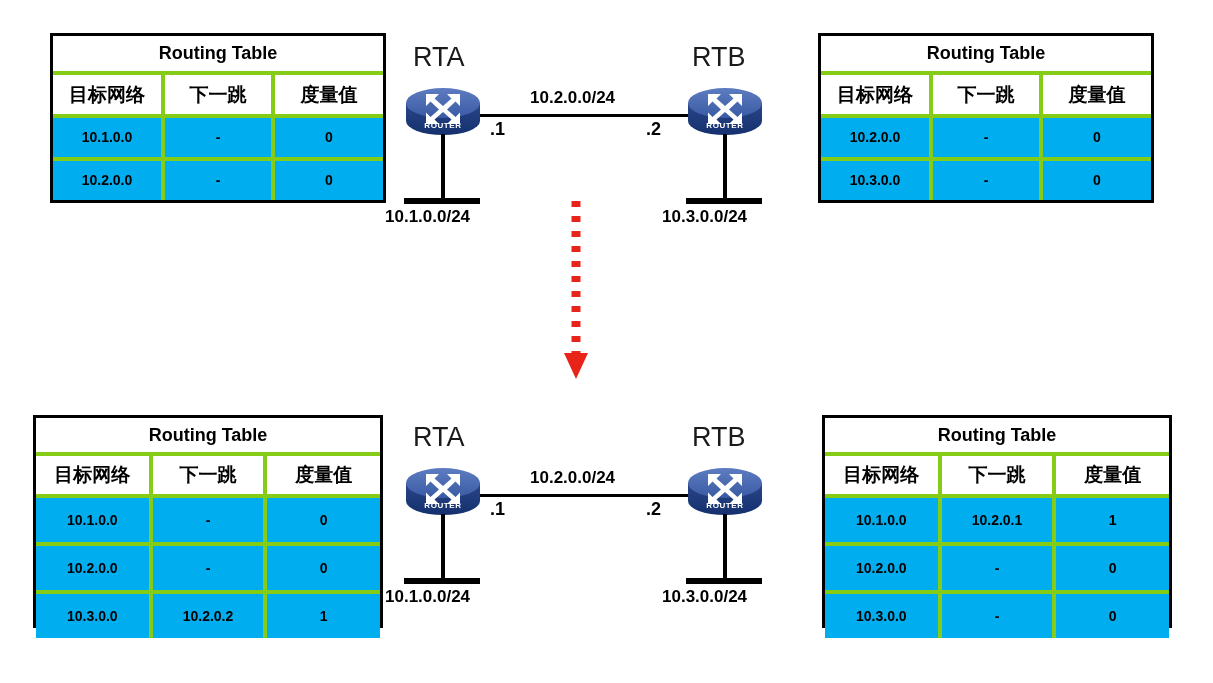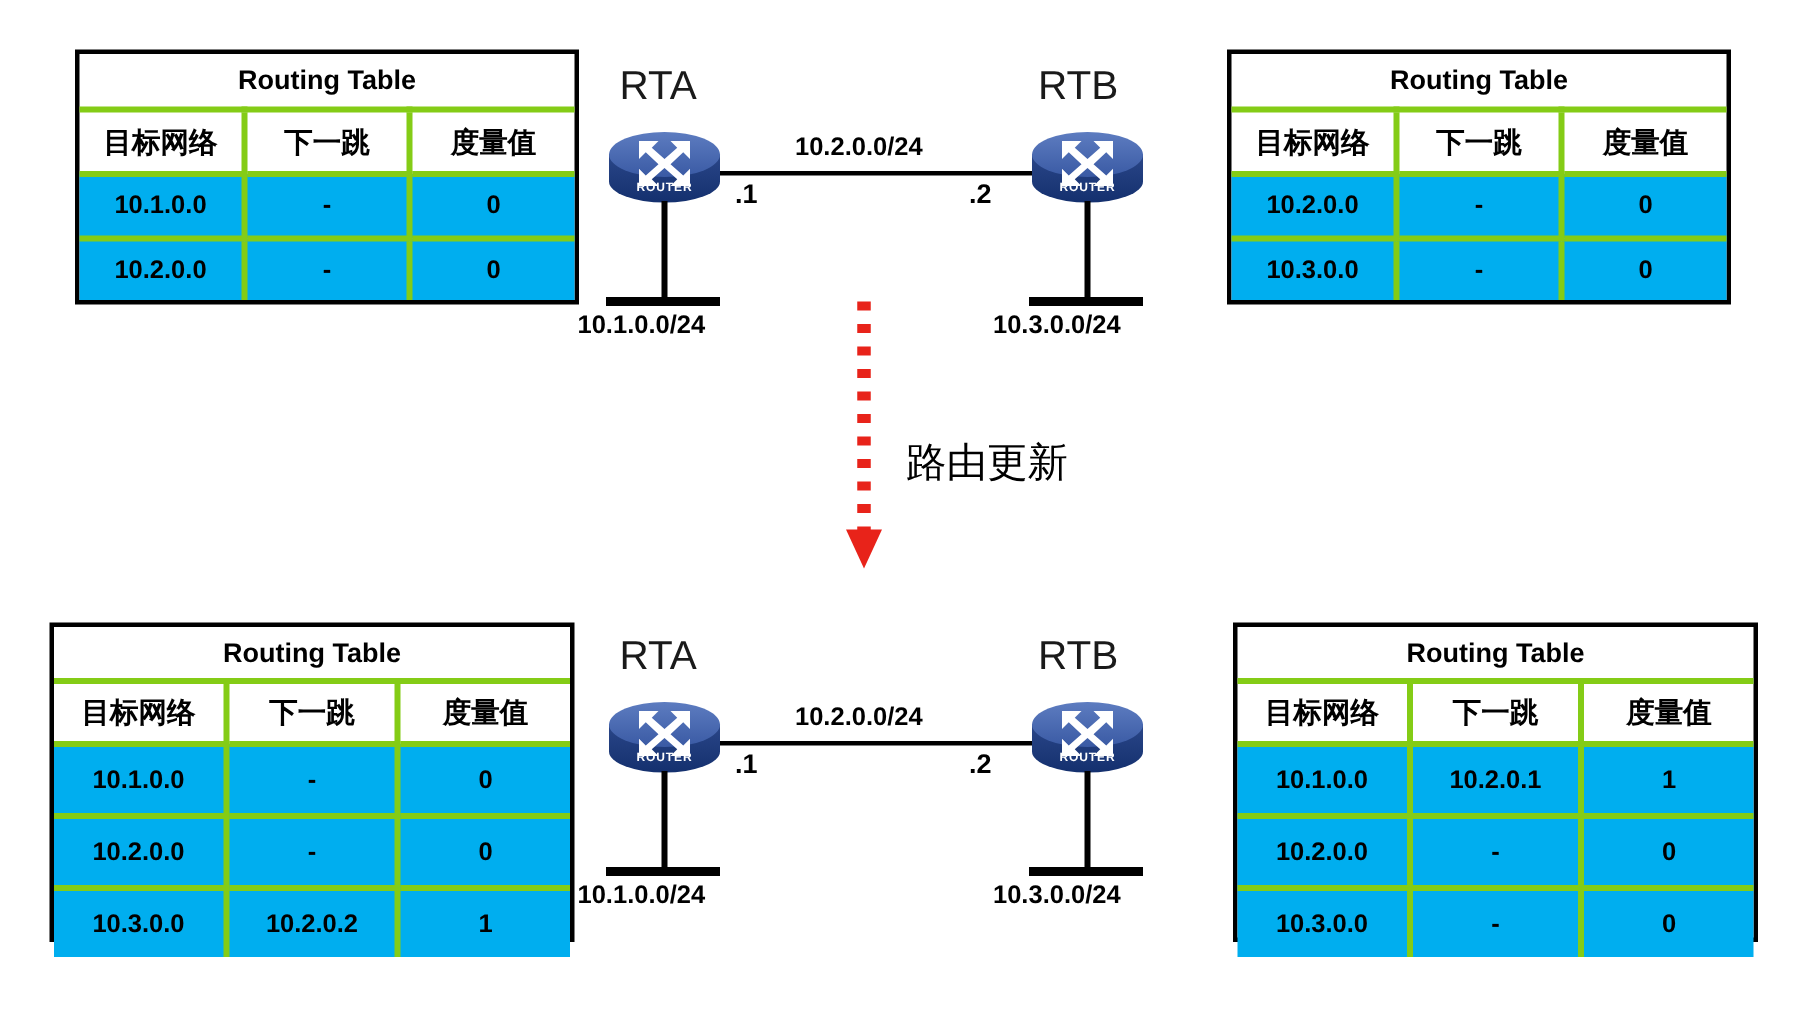--- a/index.html
+++ b/index.html
@@ -39,21 +39,21 @@
   .rtable td.title{
     border-top:none;border-left:none;border-right:none;
     font-size:18px;
     letter-spacing:0px;
   }
   .rtable td.colhead{
     font-size:19px;
   }
   .rtable td.cell{
     background:#00AEEF;
-    font-size:17px;
+    font-size:14px;
   }
   .rtable td.first{border-left:none;}
   .rtable td.last{border-right:none;}
   .rtable tr.lastrow td{border-bottom:none;}
 
   
   .t-small td.title{height:30px;}
   .t-small td.colhead{height:32px;}
   .t-small td.cell{height:33px;}
 
@@ -294,21 +294,20 @@
     <div class="lanbar" style="left:296px;top:163px;width:76px;"></div>
     <div class="blabel" style="left:272px;top:172px;">10.3.0.0/24</div>
   </div>
 
   <div class="updarrow" style="left:556px;top:198px;width:40px;height:184px;">
     <svg width="40" height="184" viewBox="0 0 40 184" xmlns="http://www.w3.org/2000/svg">
       <line x1="20" y1="3" x2="20" y2="160" stroke="#E8231A" stroke-width="9" stroke-dasharray="6 9" stroke-linecap="butt"></line>
       <polygon points="20,181 8,155 32,155" fill="#E8231A"></polygon>
     </svg>
   </div>
-  <div class="updtext" style="left:604px;top:290px;">路由更新</div>
 
   <div class="topo" style="left:390px;top:415px;width:420px;height:225px;">
 
     <div class="rt-label" style="left:23px;top:7px;">RTA</div>
     <div class="rt-label" style="left:302px;top:7px;">RTB</div>
 
     <div class="wire h" style="left:88px;top:79px;width:224px;"></div>
     <div class="blabel" style="left:140px;top:53px;">10.2.0.0/24</div>
     <div class="ilabel" style="left:100px;top:84px;">.1</div>
     <div class="ilabel" style="left:256px;top:84px;">.2</div>

